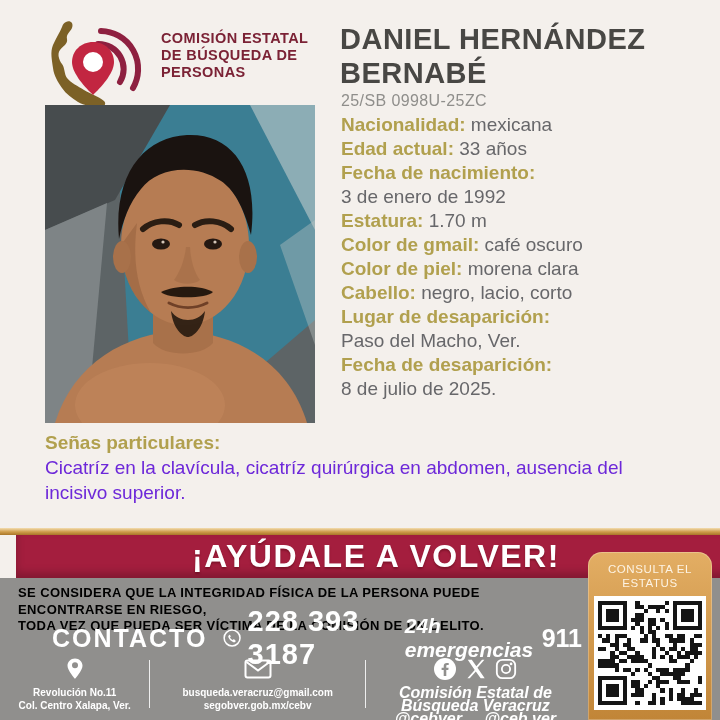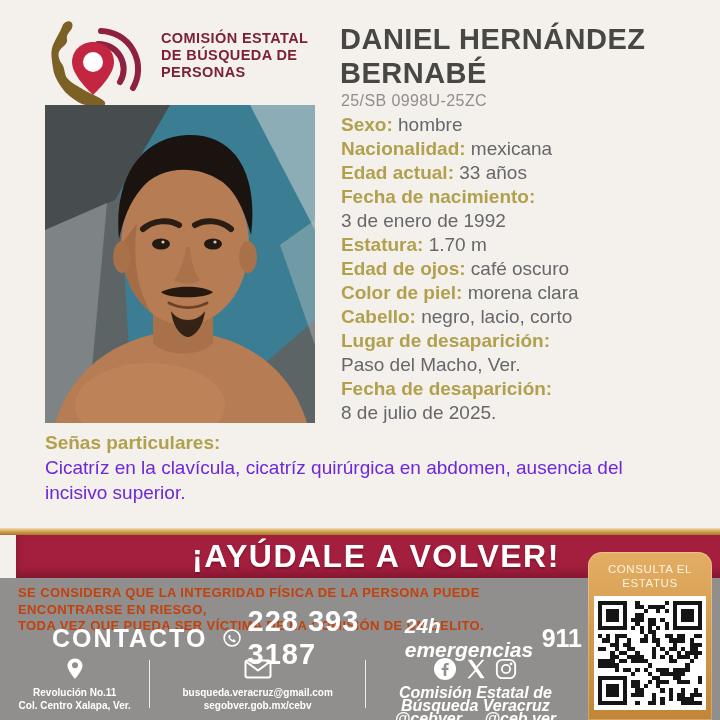--- a/index.html
+++ b/index.html
@@ -28,21 +28,21 @@
   .senas{position:absolute;left:45px;top:430px;width:600px;font-size:19px;line-height:25px;}
   .senas .lbl{color:#b1a04e;font-weight:bold;display:block;}
   .senas .txt{color:#6d28d9;}
   
   .gold-strip{position:absolute;left:0;top:528px;width:720px;height:7px;
       background:linear-gradient(#f3ddb0,#cf9c4a 55%,#a87628);}
   .red-band{position:absolute;left:16px;top:535px;width:720px;height:43px;background:#a41e3e;
       box-shadow:inset 0 -5px 8px rgba(0,0,0,.22);display:flex;align-items:center;justify-content:center;}
   .headline{color:#fff;font-weight:800;font-size:32px;letter-spacing:1.5px;text-shadow:0 2px 2px rgba(60,0,10,.35);}
   .grey-band{position:absolute;left:0;top:578px;width:720px;height:142px;background:#908f8d;}
-  .warning{position:absolute;left:18px;top:585px;width:560px;color:#c2410c;font-weight:bold;
+  .warning{position:absolute;left:18px;top:585px;width:560px;color:#000000;font-weight:bold;
       font-size:13px;line-height:16.5px;letter-spacing:.4px;}
   .contact-row{position:absolute;left:52px;top:620px;width:530px;height:36px;display:flex;align-items:center;color:#fff;}
   .contact-label{font-size:25px;font-weight:600;letter-spacing:2px;}
   .phone-icon{margin:0 6px 0 16px;width:24px;height:24px;}
   .phone-number{font-size:29px;font-weight:800;letter-spacing:1px;}
   .hours{font-size:21px;font-style:italic;font-weight:600;margin:0 8px 0 14px;}
   .emergency{font-size:25px;font-weight:800;}
   
   .footer{position:absolute;left:0;top:656px;width:585px;height:60px;display:flex;align-items:flex-start;color:#fff;}
   .f-col{display:flex;flex-direction:column;align-items:center;text-align:center;}
@@ -86,26 +86,25 @@
     </div>
   </div>
 
   <div class="name">
     <div>DANIEL HERNÁNDEZ</div>
     <div>BERNABÉ</div>
   </div>
   <div class="case-number">25/SB 0998U-25ZC</div>
 
   <div class="details">
-    <div class="row"><span class="lbl">Sexo:</span> <span class="val">hombre</span></div>
     <div class="row"><span class="lbl">Nacionalidad:</span> <span class="val">mexicana</span></div>
     <div class="row"><span class="lbl">Edad actual:</span> <span class="val">33 años</span></div>
     <div class="row block"><span class="lbl">Fecha de nacimiento:</span><span class="val">3 de enero de 1992</span></div>
     <div class="row"><span class="lbl">Estatura:</span> <span class="val">1.70 m</span></div>
-    <div class="row"><span class="lbl">Edad de ojos:</span> <span class="val">café oscuro</span></div>
+    <div class="row"><span class="lbl">Color de gmail:</span> <span class="val">café oscuro</span></div>
     <div class="row"><span class="lbl">Color de piel:</span> <span class="val">morena clara</span></div>
     <div class="row"><span class="lbl">Cabello:</span> <span class="val">negro, lacio, corto</span></div>
     <div class="row block"><span class="lbl">Lugar de desaparición:</span><span class="val">Paso del Macho, Ver.</span></div>
     <div class="row block"><span class="lbl">Fecha de desaparición:</span><span class="val">8 de julio de 2025.</span></div>
   </div>
 
   <div class="photo">
     <svg width="270" height="318" viewBox="0 0 270 318">
       <rect width="270" height="318" fill="#5d6466"></rect>
       <polygon points="70,0 270,0 270,215 150,318 88,318" fill="#3b7e93"></polygon>

